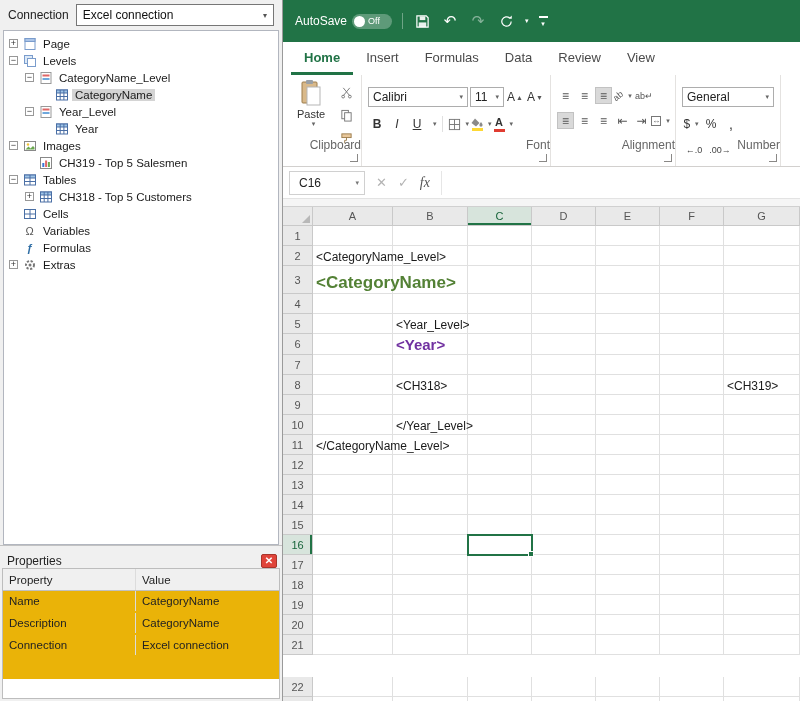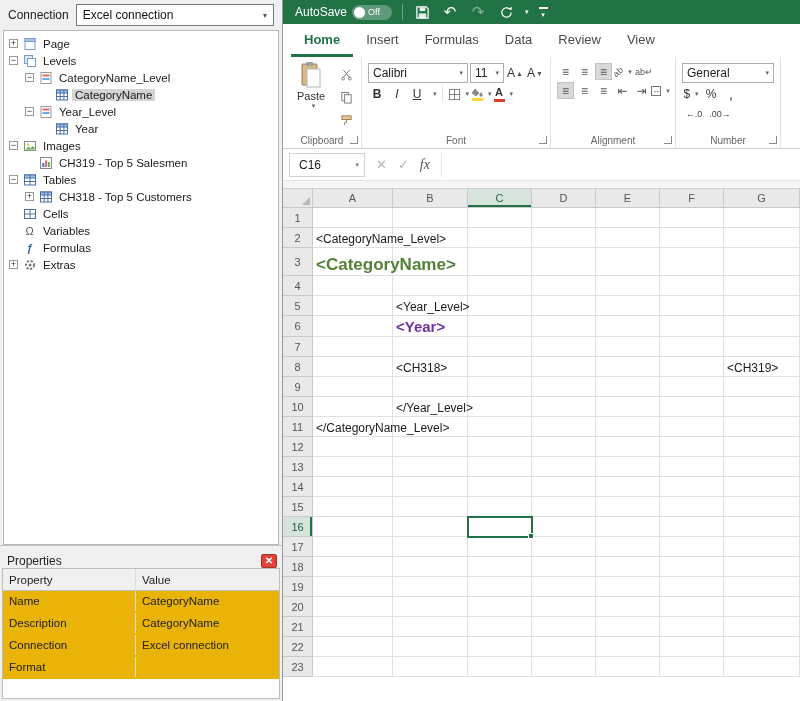--- a/index.html
+++ b/index.html
@@ -28,42 +28,42 @@
   .prop-table{flex:1;margin:0 2px 2px;background:#fff;border:1px solid #bdbdbd;font-size:11.5px;overflow:hidden}
   .prop-row{display:flex;height:22px;border-bottom:2px solid #eab308;background:#eab308}
   .prop-row.head{background:#f0f0f0;color:#333;border-bottom:1px solid #c0c0c0}
   .prop-cell{display:flex;align-items:center;padding:0 6px;overflow:hidden;white-space:nowrap;color:#222}
   .prop-cell.p{width:133px;border-right:1px solid #dcdcdc;flex:none}
   .prop-cell.v{flex:1}
   .checkbox{width:12px;height:12px;border:1px solid #9c9c9c;background:#e9e9e9;display:inline-block}
 
   
   .excel{width:517px;display:flex;flex-direction:column;background:#fff}
-  .titlebar{height:24px;background:var(--green);display:flex;align-items:center;gap:10px;padding:0 12px;color:#fff;flex:none}
+  .titlebar{height:42px;background:var(--green);display:flex;align-items:center;gap:10px;padding:0 12px;color:#fff;flex:none}
   .autosave{display:flex;align-items:center;gap:5px;font-size:12px}
   .pill{width:40px;height:15px;border-radius:8px;background:rgba(255,255,255,.28);display:flex;align-items:center;gap:3px;padding:0 2px}
   .knob{width:11px;height:11px;border-radius:50%;background:#fff}
   .pill-state{font-size:9px;color:#fff}
   .tb-sep{width:1px;height:16px;background:rgba(255,255,255,.35)}
   .tb-icon{font-size:15px;display:inline-flex;align-items:center;justify-content:center;width:18px;color:#fff}
   .dim{opacity:.45}
   .tinychev{font-size:7px;color:#fff}
   .qat{display:flex;flex-direction:column;align-items:center;line-height:1}
   .qat .line{width:9px;height:2px;background:#fff;margin-bottom:2px}
   .qat .v{font-size:7px;color:#fff}
 
   .tabs{height:33px;background:#fff;display:flex;align-items:stretch;padding-left:8px;overflow:hidden;white-space:nowrap;flex:none}
   .tab{display:flex;align-items:center;padding:0 13px;font-size:13px;color:#4a4a4a;border-bottom:3px solid transparent}
   .tab.active{color:var(--green);border-bottom-color:var(--green);font-weight:600}
 
   .ribbon{height:92px;background:#fff;border-bottom:1px solid #d2d0ce;display:flex;overflow:hidden;flex:none}
   .rgroup{position:relative;display:flex;flex-direction:column;padding:4px 6px 16px;border-right:1px solid #e4e2e0}
-  .rg-label{position:absolute;bottom:2px;left:0;right:0;text-align:center;font-size:10px;color:#666}
+  .rg-label{position:absolute;bottom:14px;left:0;right:0;text-align:right;font-size:12px;color:#666}
   .launcher{position:absolute;right:3px;bottom:4px;width:8px;height:8px;border-right:1.5px solid #8a8886;border-bottom:1.5px solid #8a8886}
-  .rg-row{display:flex;align-items:center;gap:2px;margin-top:2px}
+  .rg-row{display:flex;align-items:center;gap:2px;margin-top:8px}
   .clip-flex{display:flex;gap:4px}
   .paste{display:flex;flex-direction:column;align-items:center;width:44px;font-size:11px;color:#333}
   .clip-col{display:flex;flex-direction:column;gap:5px;padding-top:4px}
   .combo{height:20px;border:1px solid #adadad;background:#fff;display:flex;align-items:center;padding:0 4px;font-size:12px;color:#222}
   .fontname{width:100px}.fontsize{width:34px}.general{width:92px}
   .chev{font-size:7px;color:#666;margin-left:auto;padding-left:3px}
   .chev.inl{margin-left:2px}
   .sbtn{min-width:18px;height:18px;display:inline-flex;align-items:center;justify-content:center;font-size:12px;color:#333}
   .bold{font-weight:700}.italic{font-style:italic}.underl{text-decoration:underline}
   .sup{font-size:7px;margin-left:1px;color:#555}
@@ -283,21 +283,20 @@
             </div>
             <div class="prop-row">
               <div class="prop-cell p">Description</div>
               <div class="prop-cell v">CategoryName</div>
             </div>
             <div class="prop-row">
               <div class="prop-cell p">Connection</div>
               <div class="prop-cell v">Excel connection</div>
             </div>
             <div class="prop-row">
-              <div class="prop-cell p">Format</div>
               <div class="prop-cell v"></div>
             </div>
           </div>
       </div>
     </div>
   </div>
 
   <div class="excel">
 
     <div class="titlebar">
@@ -724,21 +723,21 @@
         <div class="g-row" style="height: 20px;">
           <div class="g-rowhdr">21</div>
           <div class="g-cell" style="width: 80px;"></div>
           <div class="g-cell" style="width: 75px;"></div>
           <div class="g-cell" style="width: 64px;"></div>
           <div class="g-cell" style="width: 64px;"></div>
           <div class="g-cell" style="width: 64px;"></div>
           <div class="g-cell" style="width: 64px;"></div>
           <div class="g-cell" style="width: 76px;"></div>
         </div>
-        <div class="g-row" style="height: 20px;">
+        <div class="g-row" style="height: 20px; margin-top: 22px;">
           <div class="g-rowhdr">22</div>
           <div class="g-cell" style="width: 80px;"></div>
           <div class="g-cell" style="width: 75px;"></div>
           <div class="g-cell" style="width: 64px;"></div>
           <div class="g-cell" style="width: 64px;"></div>
           <div class="g-cell" style="width: 64px;"></div>
           <div class="g-cell" style="width: 64px;"></div>
           <div class="g-cell" style="width: 76px;"></div>
         </div>
         <div class="g-row" style="height: 20px;">

